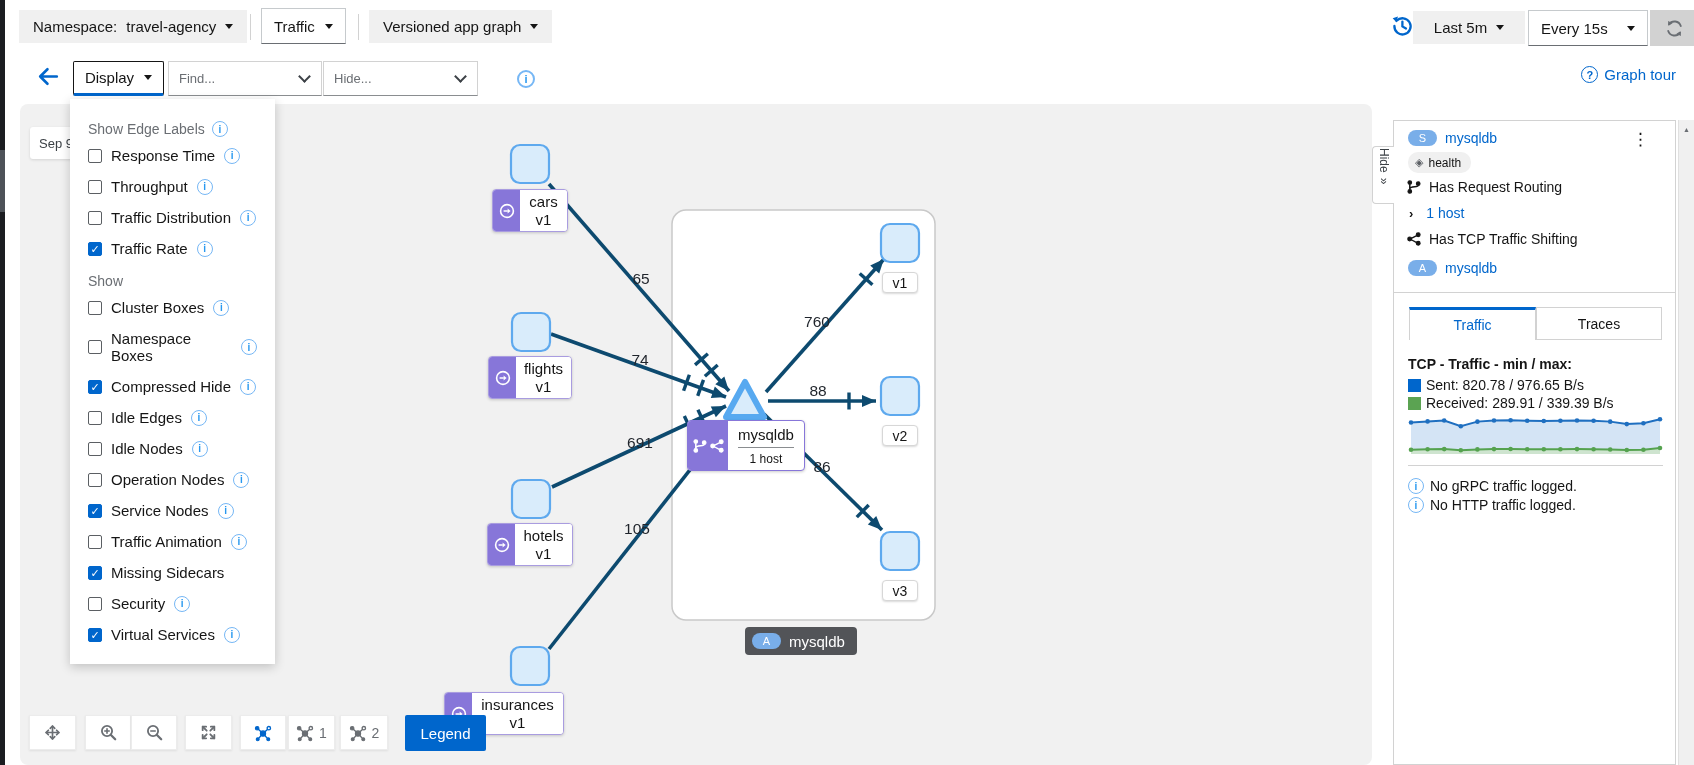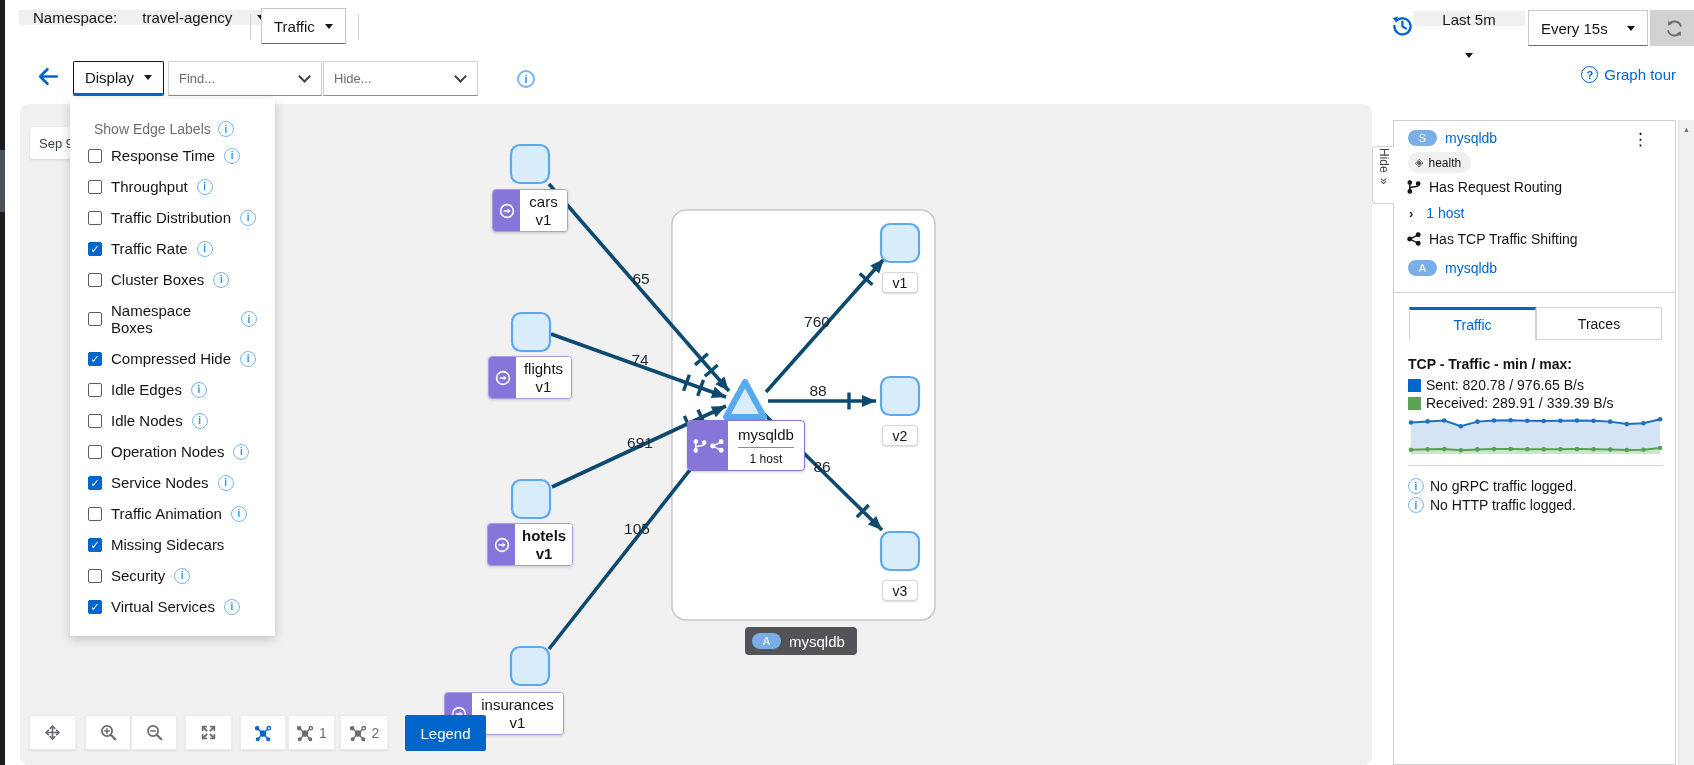--- a/index.html
+++ b/index.html
@@ -5,21 +5,21 @@
   * { box-sizing: border-box; margin: 0; padding: 0; }
   body { background:#fff; font-family:"Liberation Sans", sans-serif; }
   .stage { position:relative; width:1694px; height:765px; background:#fff; overflow:hidden; font-size:15px; color:#151515; }
 
   
   .left-strip { position:absolute; left:0; top:0; width:5px; height:765px; background:#1b1d21; z-index:30; }
   .left-strip .thumb { position:absolute; left:0; top:150px; width:5px; height:62px; background:#4d5258; }
 
   
   .header { position:absolute; left:5px; top:0; width:1689px; height:97px; background:#fff; z-index:20; }
-  .gray-select { position:absolute; height:15px; background:#f0f0f0; display:flex; align-items:center; gap:25px; padding:0 14px; cursor:pointer; }
+  .gray-select { position:absolute; height:33px; background:#f0f0f0; display:flex; align-items:center; gap:9px; padding:0 14px; cursor:pointer; }
   .white-select { position:absolute; height:36px; background:#fff; border:1px solid #c6cacd; border-bottom-color:#6a6e73; display:flex; align-items:center; gap:10px; padding:0 12px; cursor:pointer; }
   .caret { width:0; height:0; border-left:4px solid transparent; border-right:4px solid transparent; border-top:5px solid #151515; display:inline-block; }
   .vdiv { position:absolute; width:1px; background:#d2d2d2; }
 
   .icon-btn { background:none; border:none; cursor:pointer; position:absolute; }
   .refresh-btn { position:absolute; width:49px; height:36px; background:#d2d2d2; border:none; display:flex; align-items:center; justify-content:center; }
 
   .display-btn { position:absolute; left:68px; top:61px; width:91px; height:35px; background:#fff; border:1px solid #151515; border-bottom:3px solid #0066cc; border-radius:2px; display:flex; align-items:center; justify-content:center; gap:10px; font-size:15px; cursor:pointer; }
   .typeahead { position:absolute; top:61px; height:35px; background:#fff; border:1px solid #d2d2d2; border-bottom:1px solid #8a8d90; display:flex; align-items:center; }
   .typeahead input { border:none; outline:none; flex:1; font-size:13px; padding:0 10px; font-family:"Liberation Sans",sans-serif; color:#151515; background:transparent; min-width:0; }
@@ -46,21 +46,21 @@
   .svc-label { position:absolute; display:flex; background:#fff; border:1px solid #8776d9; border-radius:4px; box-shadow:0 1px 3px rgba(0,0,0,.2); overflow:hidden; cursor:pointer; }
   .svc-badge { background:#8776d9; width:40px; display:flex; align-items:center; justify-content:center; gap:3px; flex:none; }
   .svc-text { padding:5px 10px 4px; text-align:center; }
   .svc-name { font-size:15px; color:#151515; padding-bottom:4px; border-bottom:1px solid #8a8d90; }
   .svc-host { font-size:12px; color:#151515; padding-top:4px; }
   .dark-pill { position:absolute; background:rgba(70,72,76,.93); border-radius:4px; height:28px; display:flex; align-items:center; gap:8px; padding:0 12px 0 7px; color:#fff; font-size:15px; cursor:pointer; }
   .oval-badge { background:#79aee9; color:#fff; border-radius:9px; font-size:11px; width:29px; height:16px; display:inline-flex; align-items:center; justify-content:center; flex:none; }
 
   
   .dropdown { position:absolute; left:70px; top:99px; width:205px; background:#fff; box-shadow:0 3px 10px rgba(0,0,0,.2); z-index:40; padding:13px 0 14px; }
-  .dd-title { color:#6a6e73; font-size:14px; padding:9px 18px 3px; display:flex; align-items:center; gap:7px;margin-left:6px; }
+  .dd-title { color:#6a6e73; font-size:14px; padding:9px 18px 3px; display:flex; align-items:center; gap:7px; }
   .dd-row { display:flex; align-items:center; gap:9px; padding:7px 18px; font-size:15px; cursor:pointer; }
   .cb { width:14px; height:14px; border:1px solid #5b5f63; border-radius:2px; background:#fff; flex:none; display:flex; align-items:center; justify-content:center; }
   .cb.checked { background:#0066cc; border-color:#0066cc; color:#fff; font-size:11px; line-height:12px; }
 
   
   .bt-btn { position:absolute; top:715px; height:35px; background:#fff; border:1px solid #ececec; box-shadow:0 1px 2px rgba(0,0,0,.08); display:flex; align-items:center; justify-content:center; gap:5px; cursor:pointer; color:#6a6e73; font-size:14px; z-index:4; }
   .legend-btn { position:absolute; left:405px; top:715px; width:81px; height:36px; background:#0066cc; color:#fff; border:none; border-radius:2px; font-size:15px; font-family:"Liberation Sans",sans-serif; cursor:pointer; z-index:4; }
 
   
   .hide-tab { position:absolute; left:1372px; top:146px; width:22px; height:58px; background:#fff; border:1px solid #d2d2d2; border-right:none; border-radius:4px 0 0 4px; z-index:11; cursor:pointer; }
@@ -149,21 +149,21 @@
             <circle cx="8" cy="8" r="6.4" stroke="#fff" stroke-width="1.6" fill="none"></circle>
             <path d="M4.6 8h4.2" stroke="#fff" stroke-width="1.6"></path>
             <polygon points="8.6,5.6 11.6,8 8.6,10.4" fill="#fff"></polygon>
           </svg>
         </div>
         <div class="wl-text">
           <div>flights</div>
           <div>v1</div>
         </div>
       </div>
-      <div class="wl-label" style="left: 487px; top: 523px; width: 86px; font-weight: bold;">
+      <div class="wl-label" style="left: 487px; top: 523px; width: 86px;">
         <div class="wl-badge">
           <svg width="16" height="16" viewBox="0 0 16 16">
             <circle cx="8" cy="8" r="6.4" stroke="#fff" stroke-width="1.6" fill="none"></circle>
             <path d="M4.6 8h4.2" stroke="#fff" stroke-width="1.6"></path>
             <polygon points="8.6,5.6 11.6,8 8.6,10.4" fill="#fff"></polygon>
           </svg>
         </div>
         <div class="wl-text">
           <div>hotels</div>
           <div>v1</div>
@@ -308,20 +308,21 @@
       <div class="dd-row">
         <span class="cb"></span>
         <span>Traffic Distribution</span>
         <span class="info-icon">i</span>
       </div>
       <div class="dd-row">
         <span class="cb checked">✓</span>
         <span>Traffic Rate</span>
         <span class="info-icon">i</span>
       </div>
+      <div class="dd-title">Show</div>
       <div class="dd-row">
         <span class="cb"></span>
         <span>Cluster Boxes</span>
         <span class="info-icon">i</span>
       </div>
       <div class="dd-row">
         <span class="cb"></span>
         <span>Namespace Boxes</span>
         <span class="info-icon">i</span>
       </div>
@@ -376,31 +377,35 @@
       <span>Namespace:</span>
       <span>travel-agency</span>
       <span class="caret"></span>
     </div>
     <div class="vdiv" style="left:245px;top:14px;height:26px;"></div>
     <div class="white-select" style="left:256px;top:8px;">
       <span>Traffic</span>
       <span class="caret"></span>
     </div>
     <div class="vdiv" style="left:353px;top:14px;height:26px;"></div>
+    <div class="gray-select" style="left:364px;top:10px;">
+      <span>Versioned app graph</span>
+      <span class="caret"></span>
+    </div>
 
     <button class="icon-btn" style="left:1385px;top:14px;">
       <svg class="ic" width="24" height="24" viewBox="0 0 24 24">
           <g stroke="#0066cc" fill="none" stroke-width="2.3" stroke-linecap="round">
             <path d="M6.6 6.8A8.1 8.1 0 1 1 4.4 12"></path>
             <path d="M12.4 7.6v4.8l3.6 2.1"></path>
           </g>
           <path d="M7.9 2.6L2.7 4.2l3.9 4.2z" fill="#0066cc"></path>
         </svg>
     </button>
-    <div class="gray-select" style="left:1408px;top:11px;width:112px;justify-content:flex-start;flex-direction:column;">
+    <div class="gray-select" style="left:1408px;top:11px;width:112px;justify-content:center;">
       <span>Last 5m</span>
       <span class="caret"></span>
     </div>
     <div class="white-select" style="left:1523px;top:10px;width:120px;justify-content:space-between;">
       <span>Every 15s</span>
       <span class="caret"></span>
     </div>
     <button class="refresh-btn" style="left:1645px;top:10px;">
       <svg class="ic" width="19" height="19" viewBox="0 0 20 20">
           <g stroke="#6a6e73" stroke-width="2" fill="none" stroke-linecap="round">

